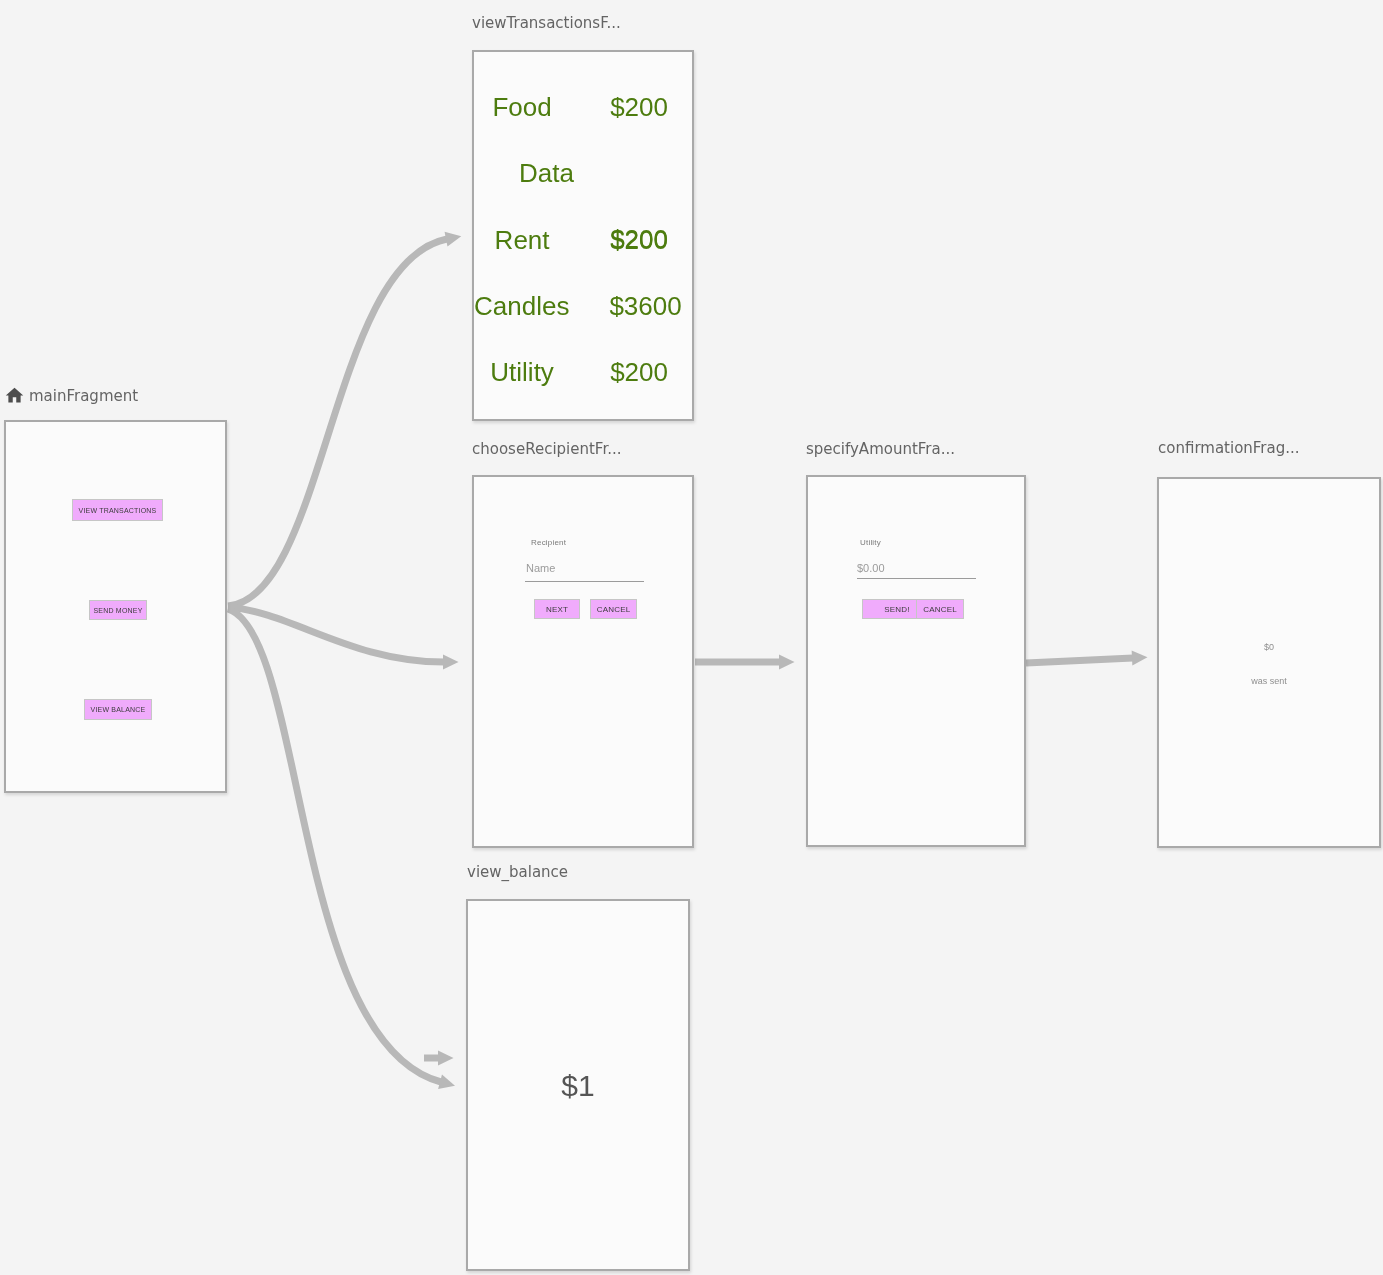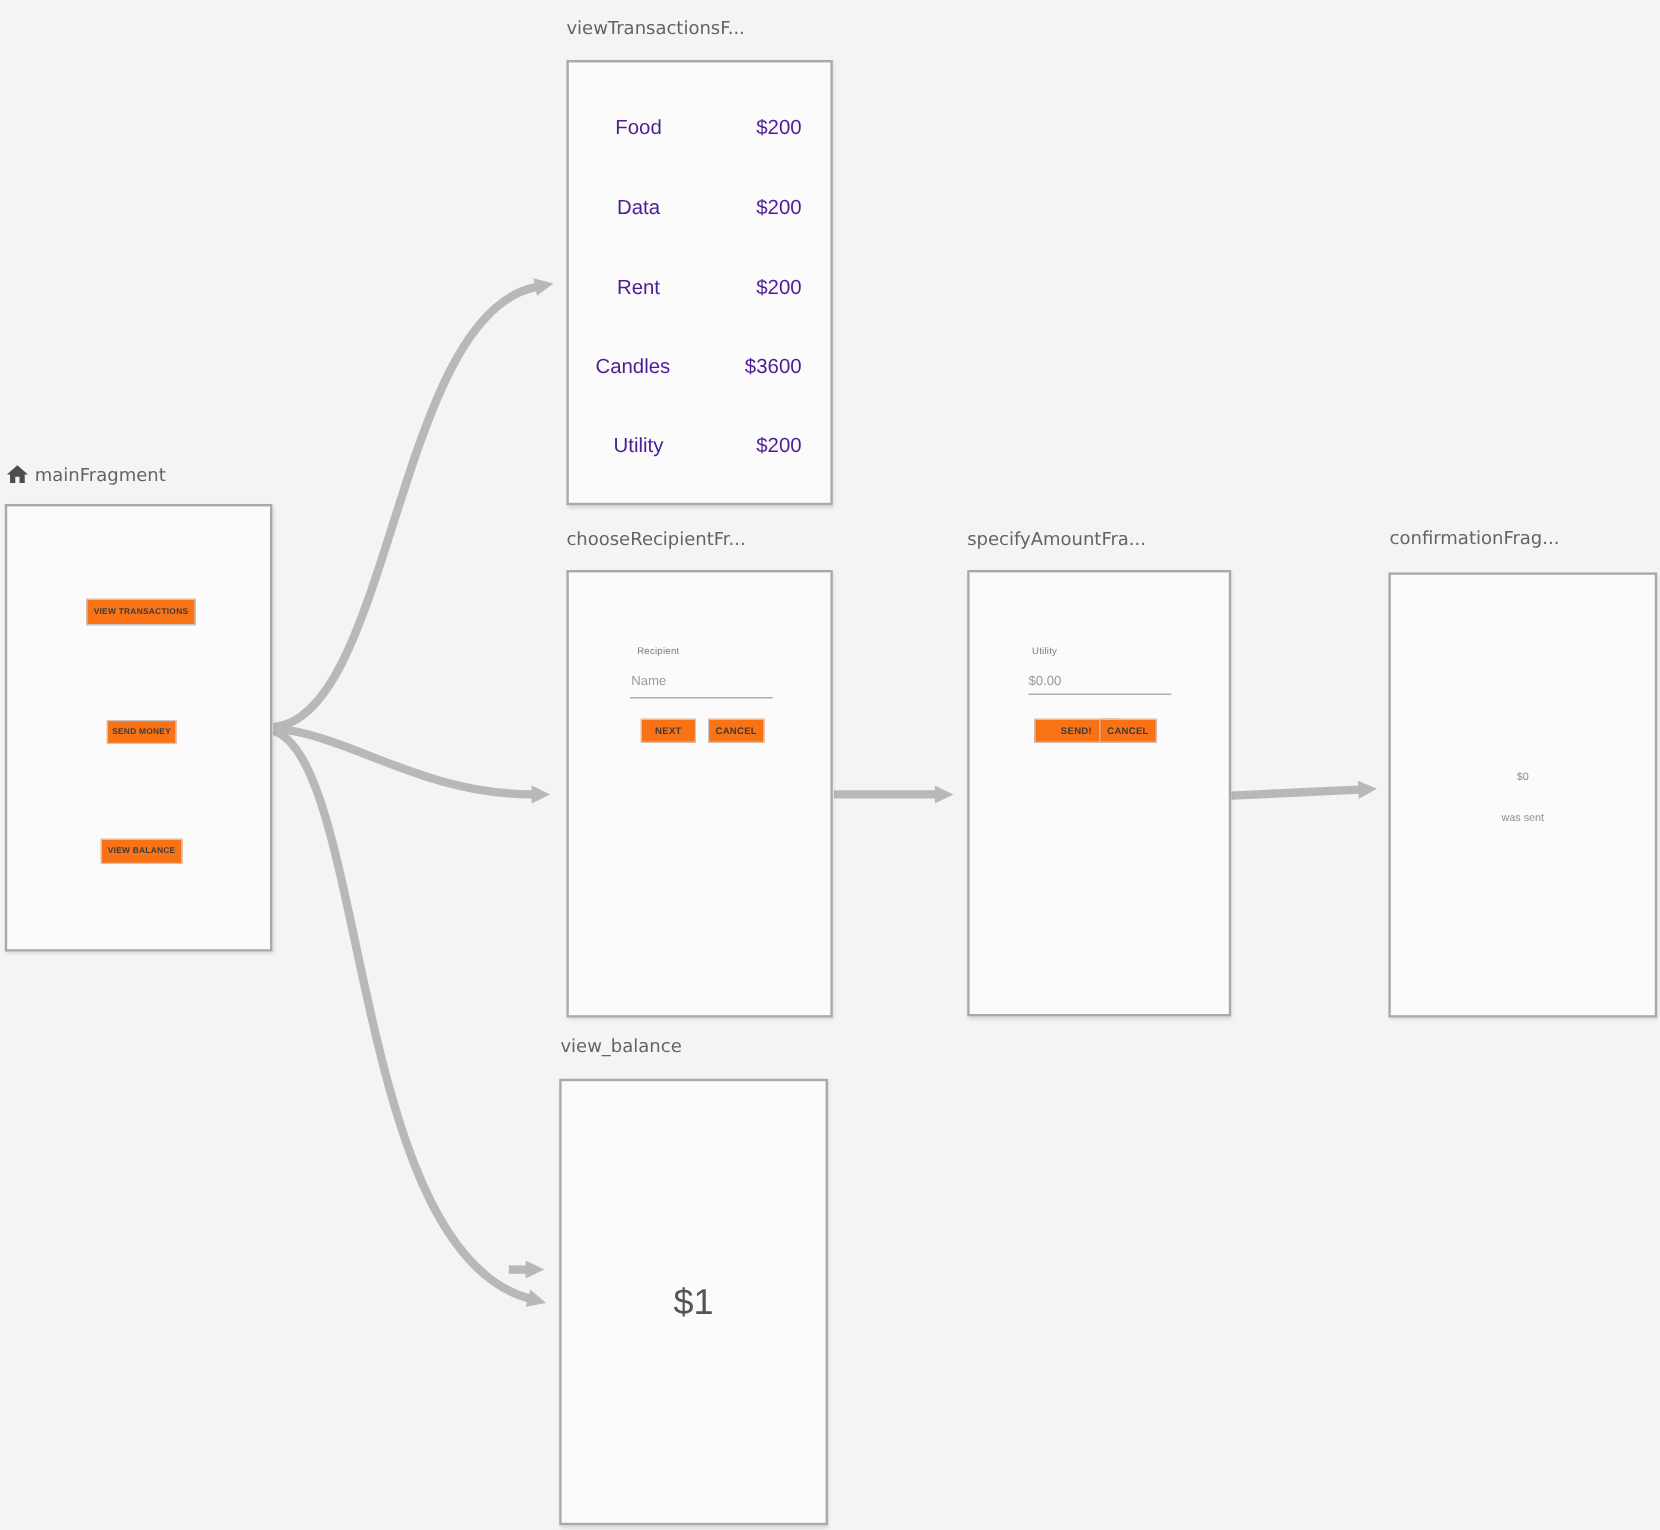--- a/index.html
+++ b/index.html
@@ -28,38 +28,38 @@
   }
   #box-main  { left:4px;    top:420px; width:223px; height:373px; }
   #box-vt    { left:472px;  top:50px;  width:222px; height:371px; }
   #box-cr    { left:472px;  top:475px; width:222px; height:373px; }
   #box-sa    { left:806px;  top:475px; width:220px; height:372px; }
   #box-cf    { left:1157px; top:477px; width:224px; height:371px; }
   #box-vb    { left:466px;  top:899px; width:224px; height:372px; }
 
   .btn {
     position:absolute; display:flex; align-items:center; justify-content:center;
-    background:#f97316; border:1px solid #c6c6c6; box-sizing:border-box;
-    color:#3c3c3c; font-weight:bold; letter-spacing:.2px; white-space:nowrap;
+    background:#f0abfc; border:1px solid #c6c6c6; box-sizing:border-box;
+    color:#3c3c3c; font-weight:normal; letter-spacing:.2px; white-space:nowrap;
   }
   
   #btn-view-transactions { left:66px; top:77px;  width:91px; height:22px; font-size:7px; }
   #btn-send-money        { left:83px; top:178px; width:58px; height:20px; font-size:7px; }
   #btn-view-balance      { left:78px; top:277px; width:68px; height:21px; font-size:7px; }
   
   .btn.dlg { font-size:8px; height:20px; top:122px; }
   #btn-next      { left:60px;  width:46px; }
   #btn-cancel-cr { left:116px; width:47px; }
   #btn-send      { left:54px;  width:70px; }
   #btn-cancel-sa { left:108px; width:48px; }
 
-  .trow { position:absolute; left:0; right:0; display:flex; font-size:17px; color:#4c1d95; line-height:26px; height:26px;gap:40px; }
+  .trow { position:absolute; left:0; right:0; display:flex; font-size:26px; color:#4d7c0f; line-height:26px; height:26px;gap:40px; }
   .trow .lbl { width:145px; text-align:center; }
   .trow .amt { flex:1; text-align:right; padding-right:24px; }
-  #trow-0 { top:42px; } #trow-1 { top:108px; } #trow-2 { top:175px; }
+  #trow-0 { top:42px; } #trow-1 { top:108px;flex-direction:column; } #trow-2 { top:175px; }
   #trow-3 { top:241px; } #trow-4 { top:307px; }
 
   .fld-label { position:absolute; font-size:8px; color:#7b7b7b; letter-spacing:.2px; }
   .fld-value { position:absolute; font-size:11px; color:#9b9b9b; }
   .fld-line  { position:absolute; height:1px; background:#9b9b9b; }
   #cr-label { left:57px; top:61px; }
   #cr-value { left:52px; top:85px; }
   #cr-line  { left:51px; top:104px; width:119px; }
   #sa-label { left:52px; top:61px; }
   #sa-value { left:49px; top:85px; }

